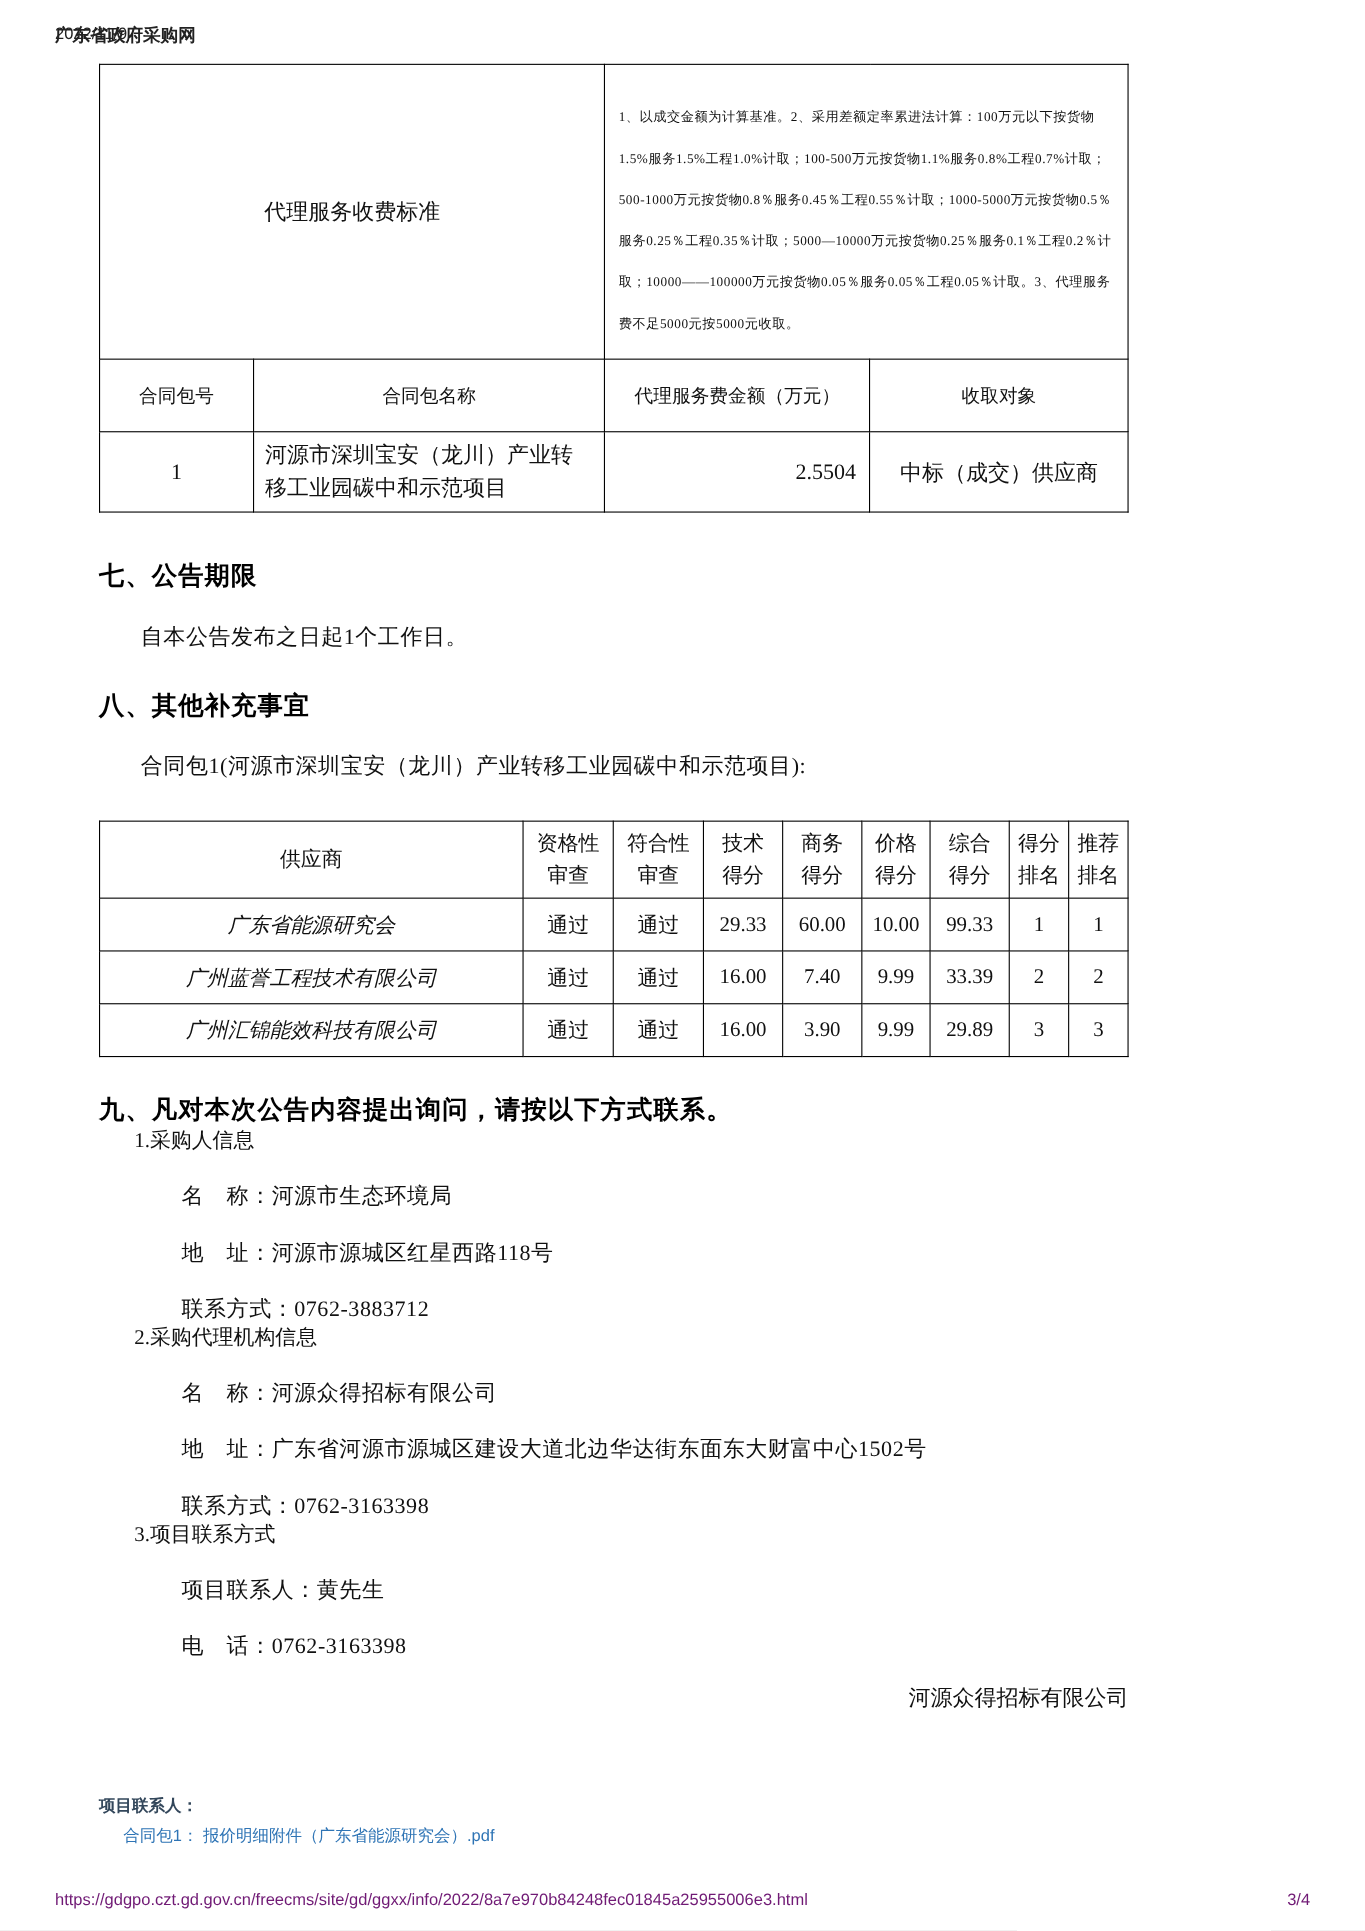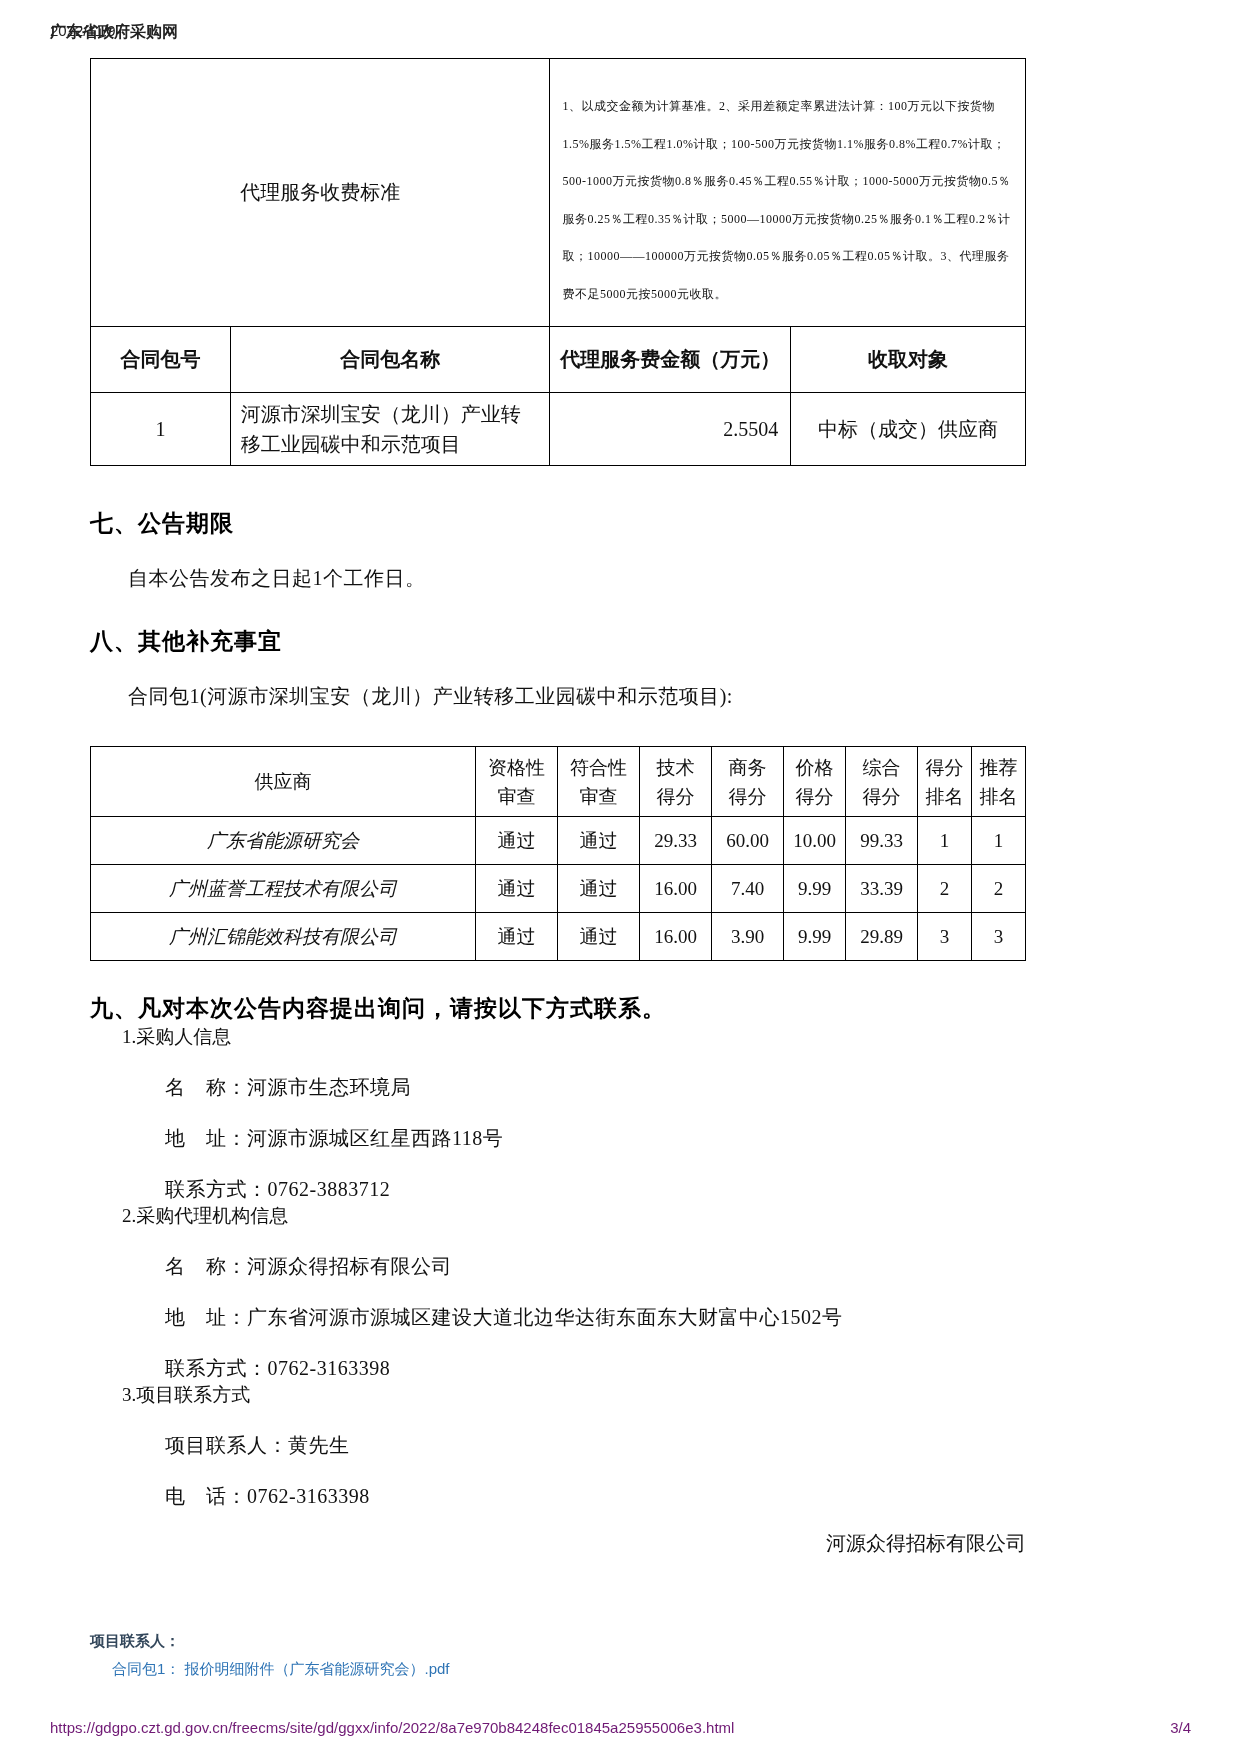--- a/index.html
+++ b/index.html
@@ -35,21 +35,21 @@
   table { border-collapse:collapse; width:100%; }
   table, td, th { border:1.5px solid #000; }
   td, th { font-weight:normal; vertical-align:middle; }
 
   
   .fee-label-cell { text-align:center; font-size:20px; }
   .fee-text-cell {
     font-size:12px; line-height:37.5px; letter-spacing:0.5px;
     padding:29px 6px 13px 12px; text-align:left;
   }
-  .fee-head th { height:66px; text-align:center; font-size:20px;font-weight:bold; }
+  .fee-head th { height:66px; text-align:center; font-size:17px; }
   .fee-row td { height:72px; font-size:20px; }
   .cell-center { text-align:center; }
   .cell-left { text-align:left; padding:6px 10px; line-height:30px; }
   .cell-right { text-align:right; padding-right:12px;margin-top:28px; }
 
   
   .sec-title { font-size:23px; font-weight:bold; color:#000; letter-spacing:1px; }
   .h7 { margin-top:42px; }
   .h8 { margin-top:34px; }
   .h9 { margin-top:32px; }

